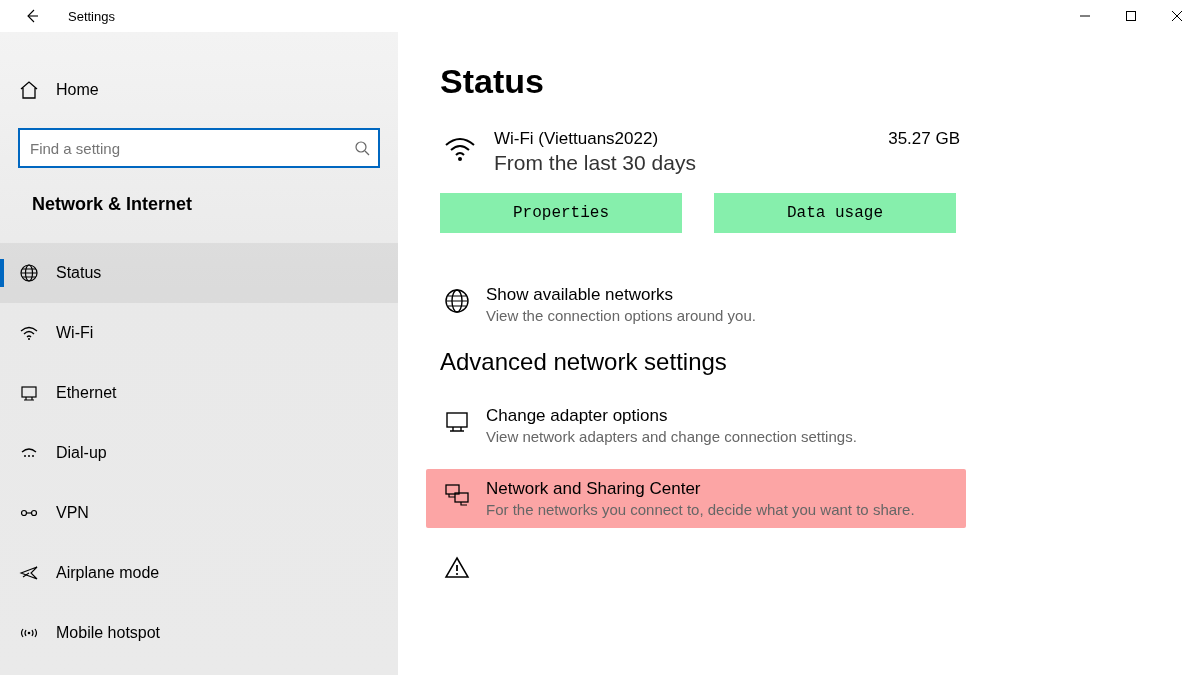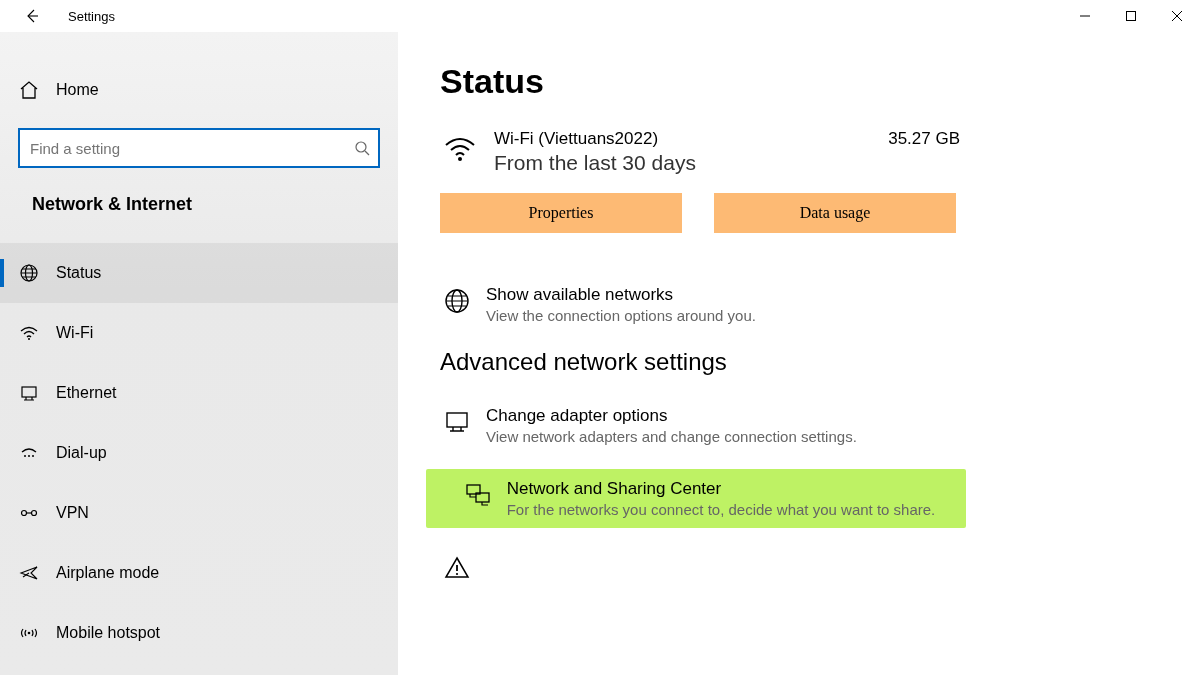--- a/index.html
+++ b/index.html
@@ -128,38 +128,38 @@
     display:flex; align-items:center; justify-content:center;
     margin-top:2px;
   }
   .network-card .ntext { flex:1;}
   .network-card .nname { font-size:17px; }
   .network-card .nsub { font-size:21px; color:#333; margin-top:2px;}
   .network-card .nusage { font-size:17px; margin-left:auto; padding-left:20px;}
   .btn-row { display:flex; gap:32px; margin-bottom:42px;}
   .gray-btn {
     width:242px; height:40px;
-    background:#fdba74;
+    background:#86efac;
     border:none;
     font-size:16px;
     cursor:pointer;
-    font-family:Liberation Serif, serif;
+    font-family:Liberation Mono, monospace;
   }
   .link-item {
     display:flex;
     align-items:flex-start;
     padding: 10px 10px 10px 0;
     margin-left:-14px;
     padding-left:14px;
     cursor:pointer;
     border-radius:2px;
     margin-bottom:14px;
     width:540px;
   }
-  .link-item.hovered { background:#bef264;justify-content:center; }
+  .link-item.hovered { background:#fca5a5; }
   .link-item .licon {
     width: 34px; margin-right: 12px;
     display:flex; align-items:flex-start; justify-content:center;
     margin-top:2px;
   }
   .link-item .ltitle { font-size:17px; }
   .link-item .ldesc { font-size:15px; color:#666; margin-top:2px;}
   .content h2 {
     font-size:24px;
     font-weight:400;

